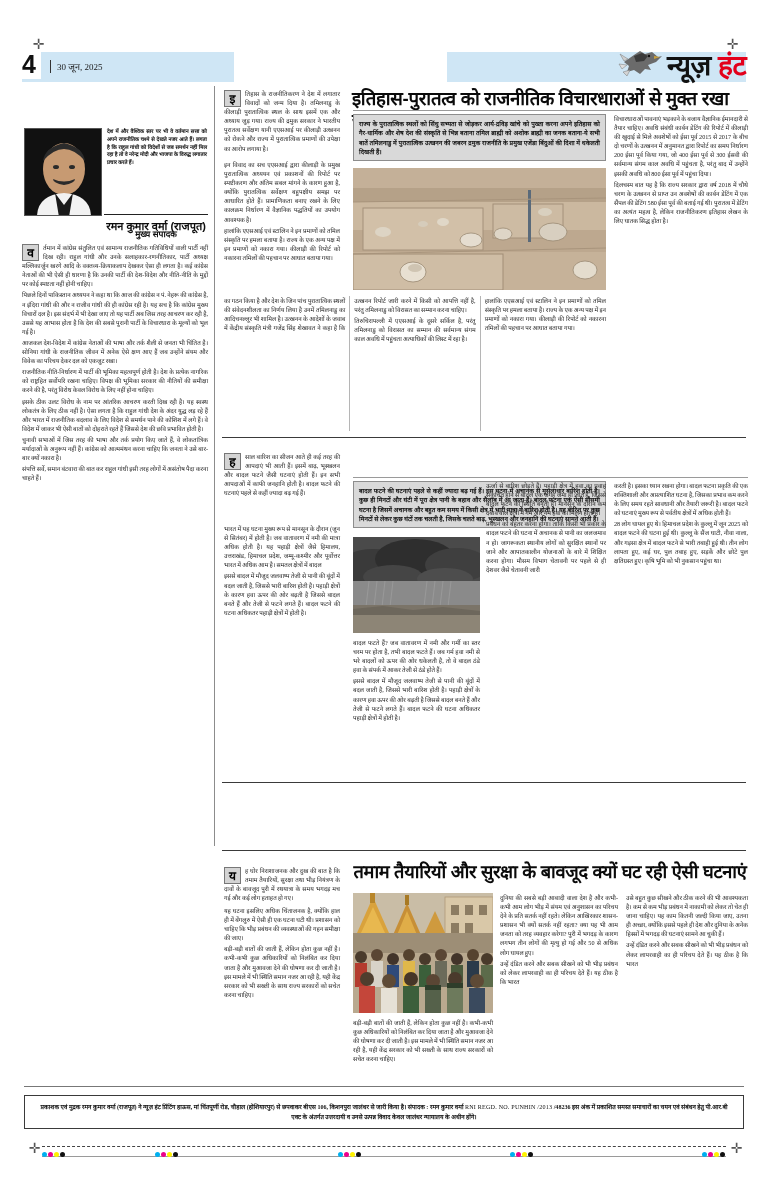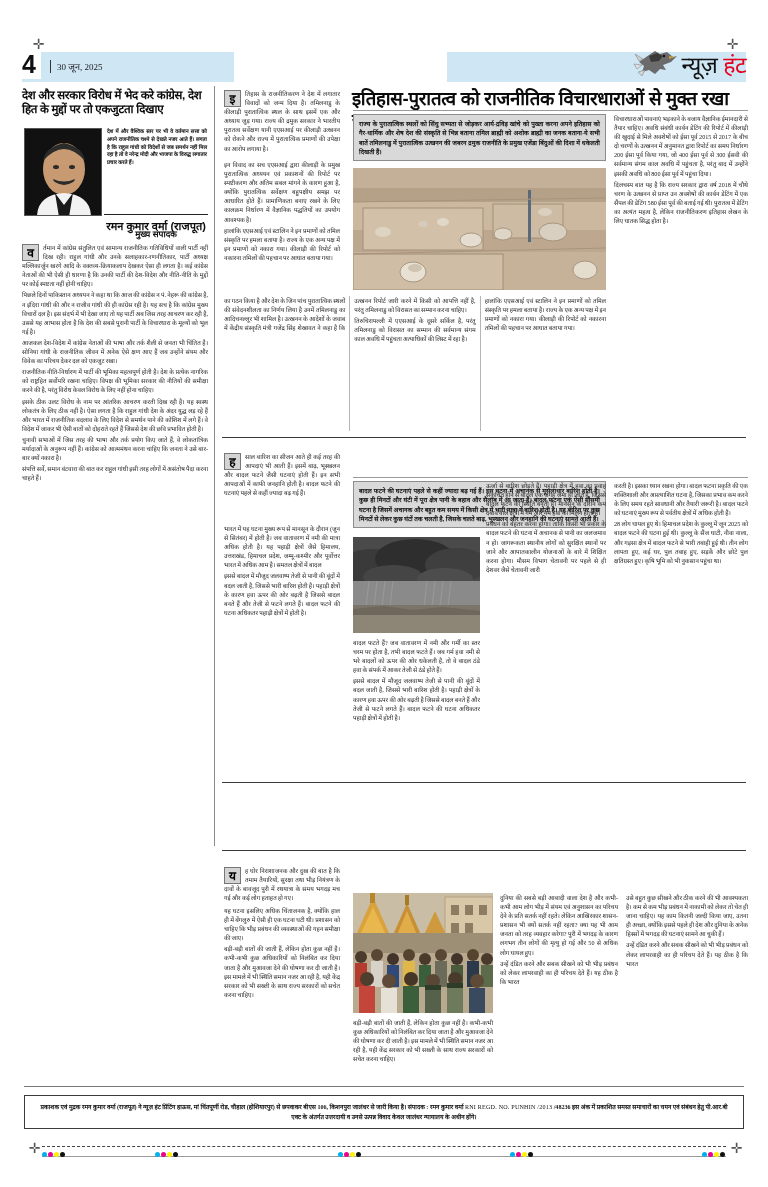--- a/index.html
+++ b/index.html
@@ -108,22 +108,22 @@
     position: absolute;
     right: 0; top: -6px;
     height: 36px;
     display: flex;
     align-items: center;
     gap: 3px;
   }
   .logo-bird { width: 46px; height: 32px; }
   .logo-text {
     font-family: "Liberation Sans", sans-serif;
-    font-weight: normal;
-    font-size: 23px;
+    font-weight: bold;
+    font-size: 28px;
     letter-spacing: -0.5px;
     color: #111;
   }
   .logo-text .accent { color: #e3001b; }
 
   
   .col-text {
     font-size: 6.2px;
     line-height: 9.1px;
     text-align: justify;
@@ -416,21 +416,20 @@
         <path d="M5 24 L12 22 L9 28 Z" fill="#d4d4d4" stroke="#777" stroke-width="0.5"></path>
         <circle cx="31" cy="8" r="1.2" fill="#111"></circle>
         <path d="M36 8 L42 9 L36 11 Z" fill="#c8a03c"></path>
       </svg>
       <span class="logo-text"><span>न्यूज़</span> <span class="accent">हंट</span></span>
     </div>
   </div>
 
   <div class="rule-leadcol"></div>
 
-  <div class="lead-head headline">देश और सरकार विरोध में भेद करे कांग्रेस, देश हित के मुद्दों पर तो एकजुटता दिखाए</div>
 
   <div class="editor-photo">
     <svg viewBox="0 0 78 88" width="78" height="88">
       <rect width="78" height="88" fill="#d9d4cd"></rect>
       <rect x="0" y="0" width="78" height="88" fill="#111"></rect>
       <ellipse cx="39" cy="40" rx="21" ry="26" fill="#c79a72"></ellipse>
       <path d="M18 32 Q39 8 60 32 Q58 18 39 14 Q20 18 18 32Z" fill="#2b2b2b"></path>
       <ellipse cx="31" cy="38" rx="3" ry="2" fill="#2b2b2b"></ellipse>
       <ellipse cx="47" cy="38" rx="3" ry="2" fill="#2b2b2b"></ellipse>
       <path d="M28 50 Q39 55 50 50 Q50 54 39 56 Q28 54 28 50Z" fill="#2b2b2b"></path>
@@ -561,20 +560,21 @@
   </div>
 
   <div class="a2-col-r col-text">
     <p>करती है। इसका ध्यान रखना होगा। बादल फटना प्रकृति की एक शक्तिशाली और अप्रत्याशित घटना है, जिसका प्रभाव कम करने के लिए समय रहते सावधानी और तैयारी जरूरी है। बादल फटने को घटनाएं मुख्य रूप से पर्वतीय क्षेत्रों में अधिक होती हैं।</p>
     <p>28 लोग घायल हुए थे। हिमाचल प्रदेश के कुल्लू में जून 2025 को बादल फटने की घटना हुई थी। कुल्लू के सैंज घाटी, नीवा नाला, और गड़सा क्षेत्र में बादल फटने से भारी तबाही हुई थी। तीन लोग लापता हुए, कई घर, पुल तबाह हुए, सड़कें और छोटे पुल क्षतिग्रस्त हुए। कृषि भूमि को भी नुकसान पहुंचा था।</p>
   </div>
 
   <div class="rule-h2"></div>
   <div class="rule-h3"></div>
 
+  <div class="a3-head headline">तमाम तैयारियों और सुरक्षा के बावजूद क्यों घट रही ऐसी घटनाएं</div>
 
   <div class="a3-kicker col-text">
     <span class="dropcap">य</span>
     <span>ह घोर निराशाजनक और दुख की बात है कि तमाम तैयारियों, सुरक्षा तथा भीड़ नियंत्रण के दावों के बावजूद पुरी में रथयात्रा के समय भगदड़ मच गई और कई लोग हताहत हो गए।</span>
   </div>
 
   <div class="a3-photo photo">
     <svg viewBox="0 0 140 120" width="140" height="120" preserveAspectRatio="none">
       <rect width="140" height="120" fill="#b9a98f"></rect>
       <rect width="140" height="40" fill="#c9bda6"></rect>

